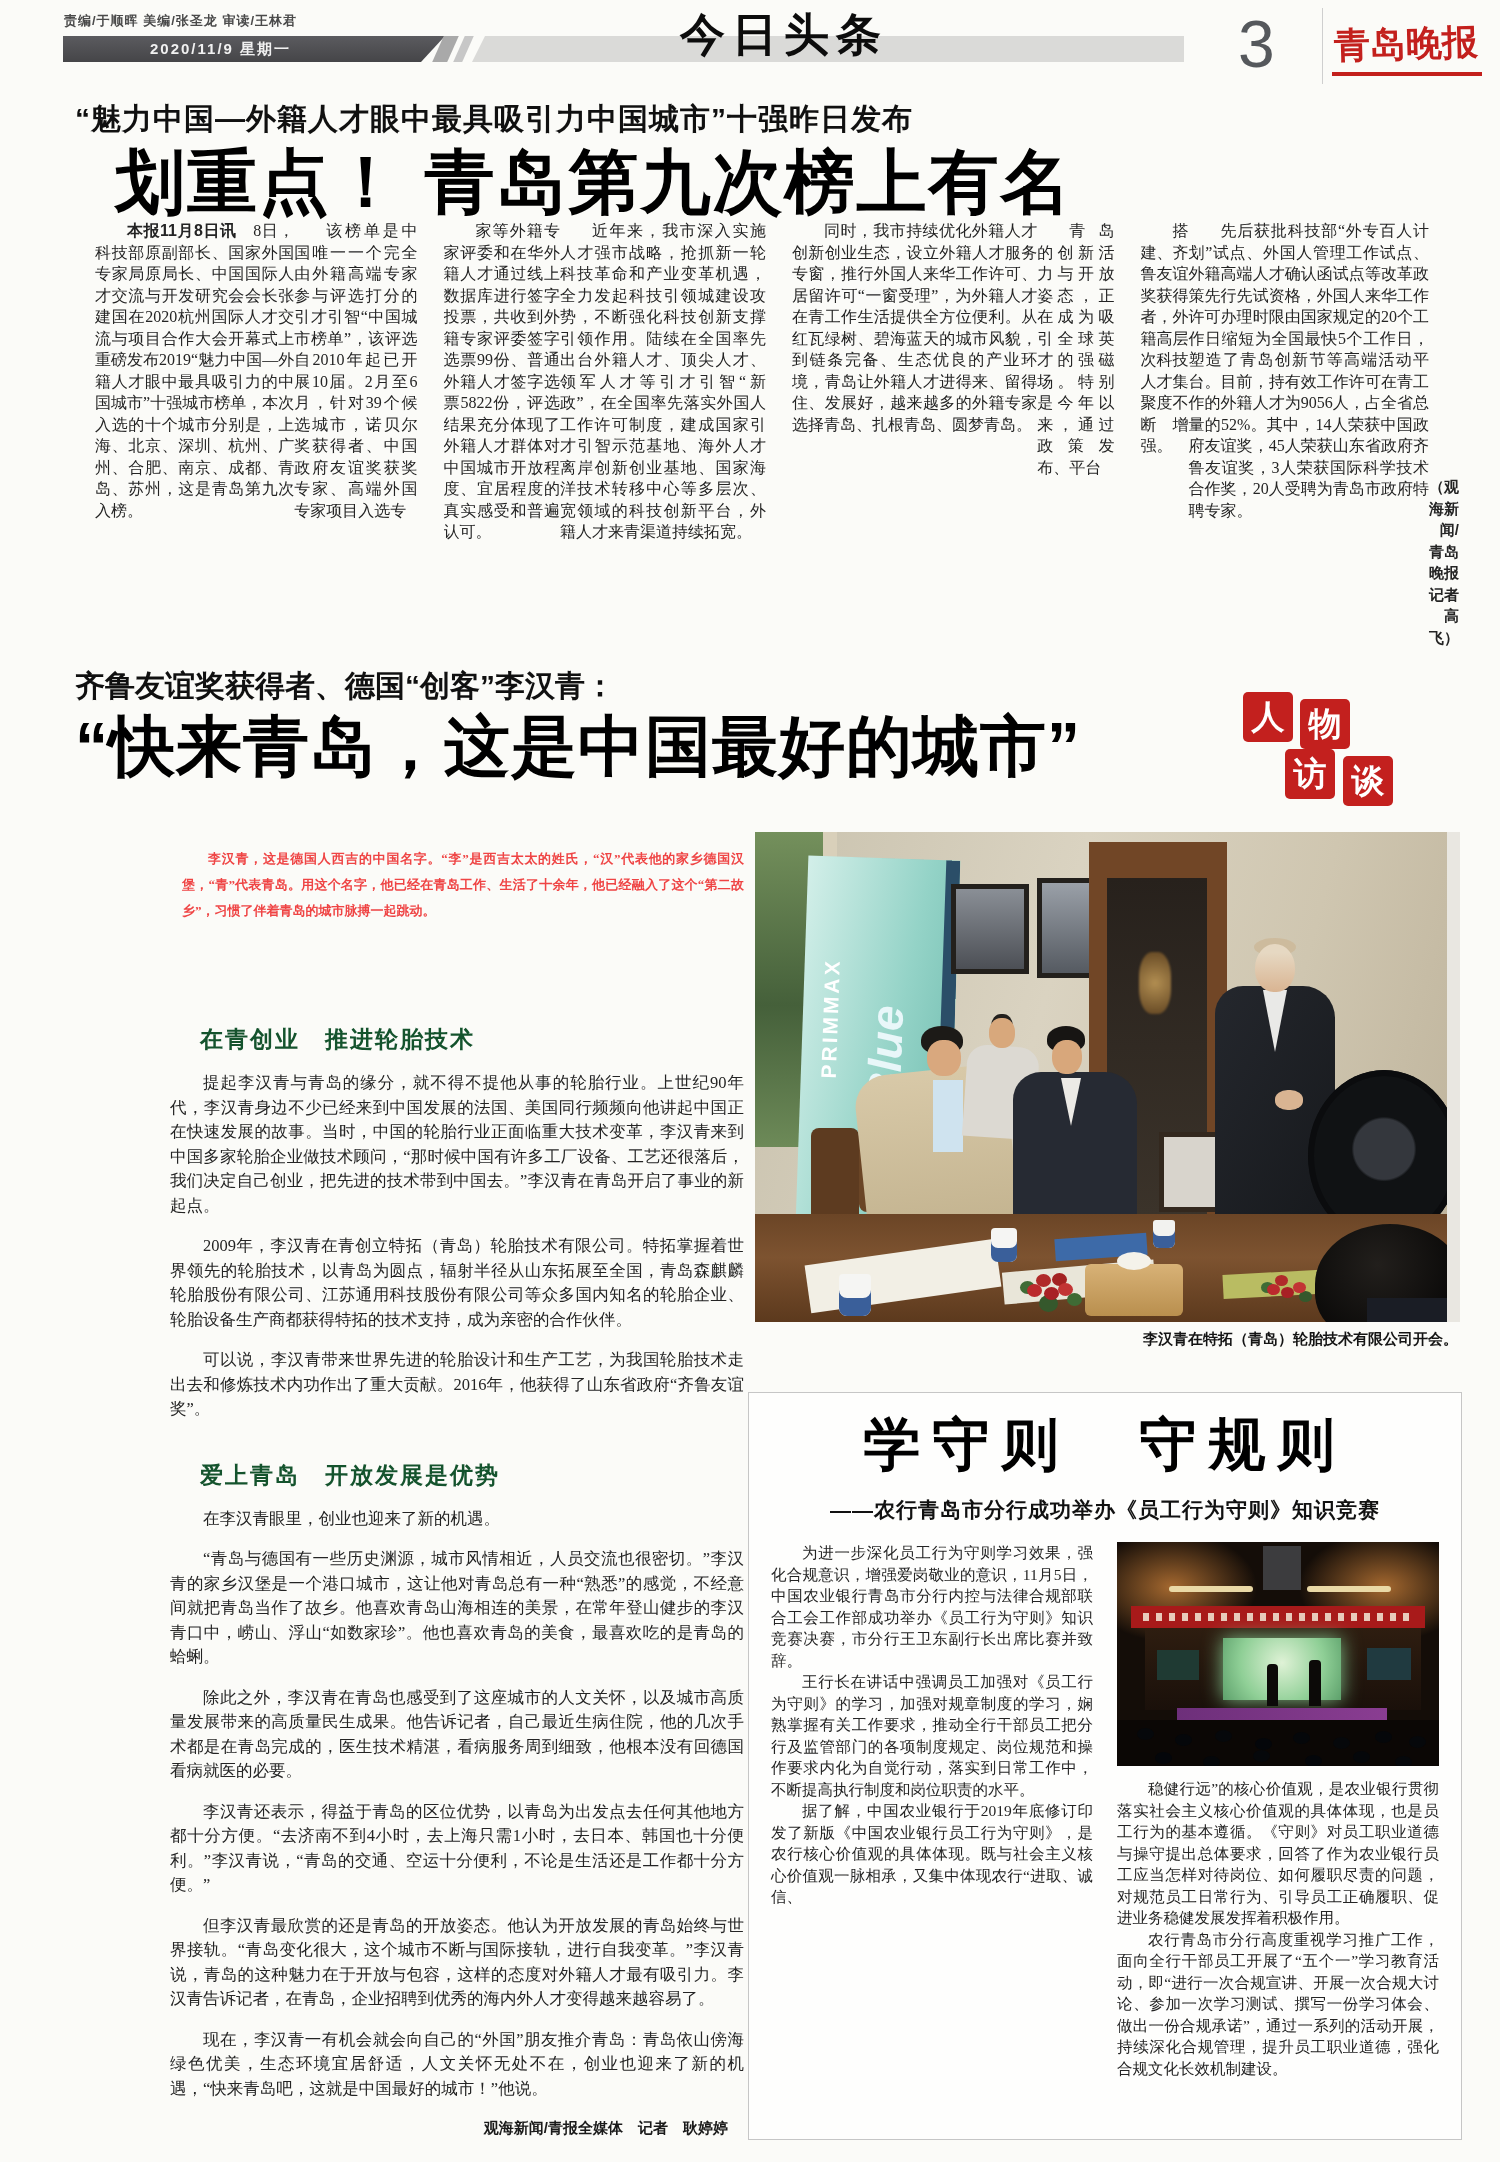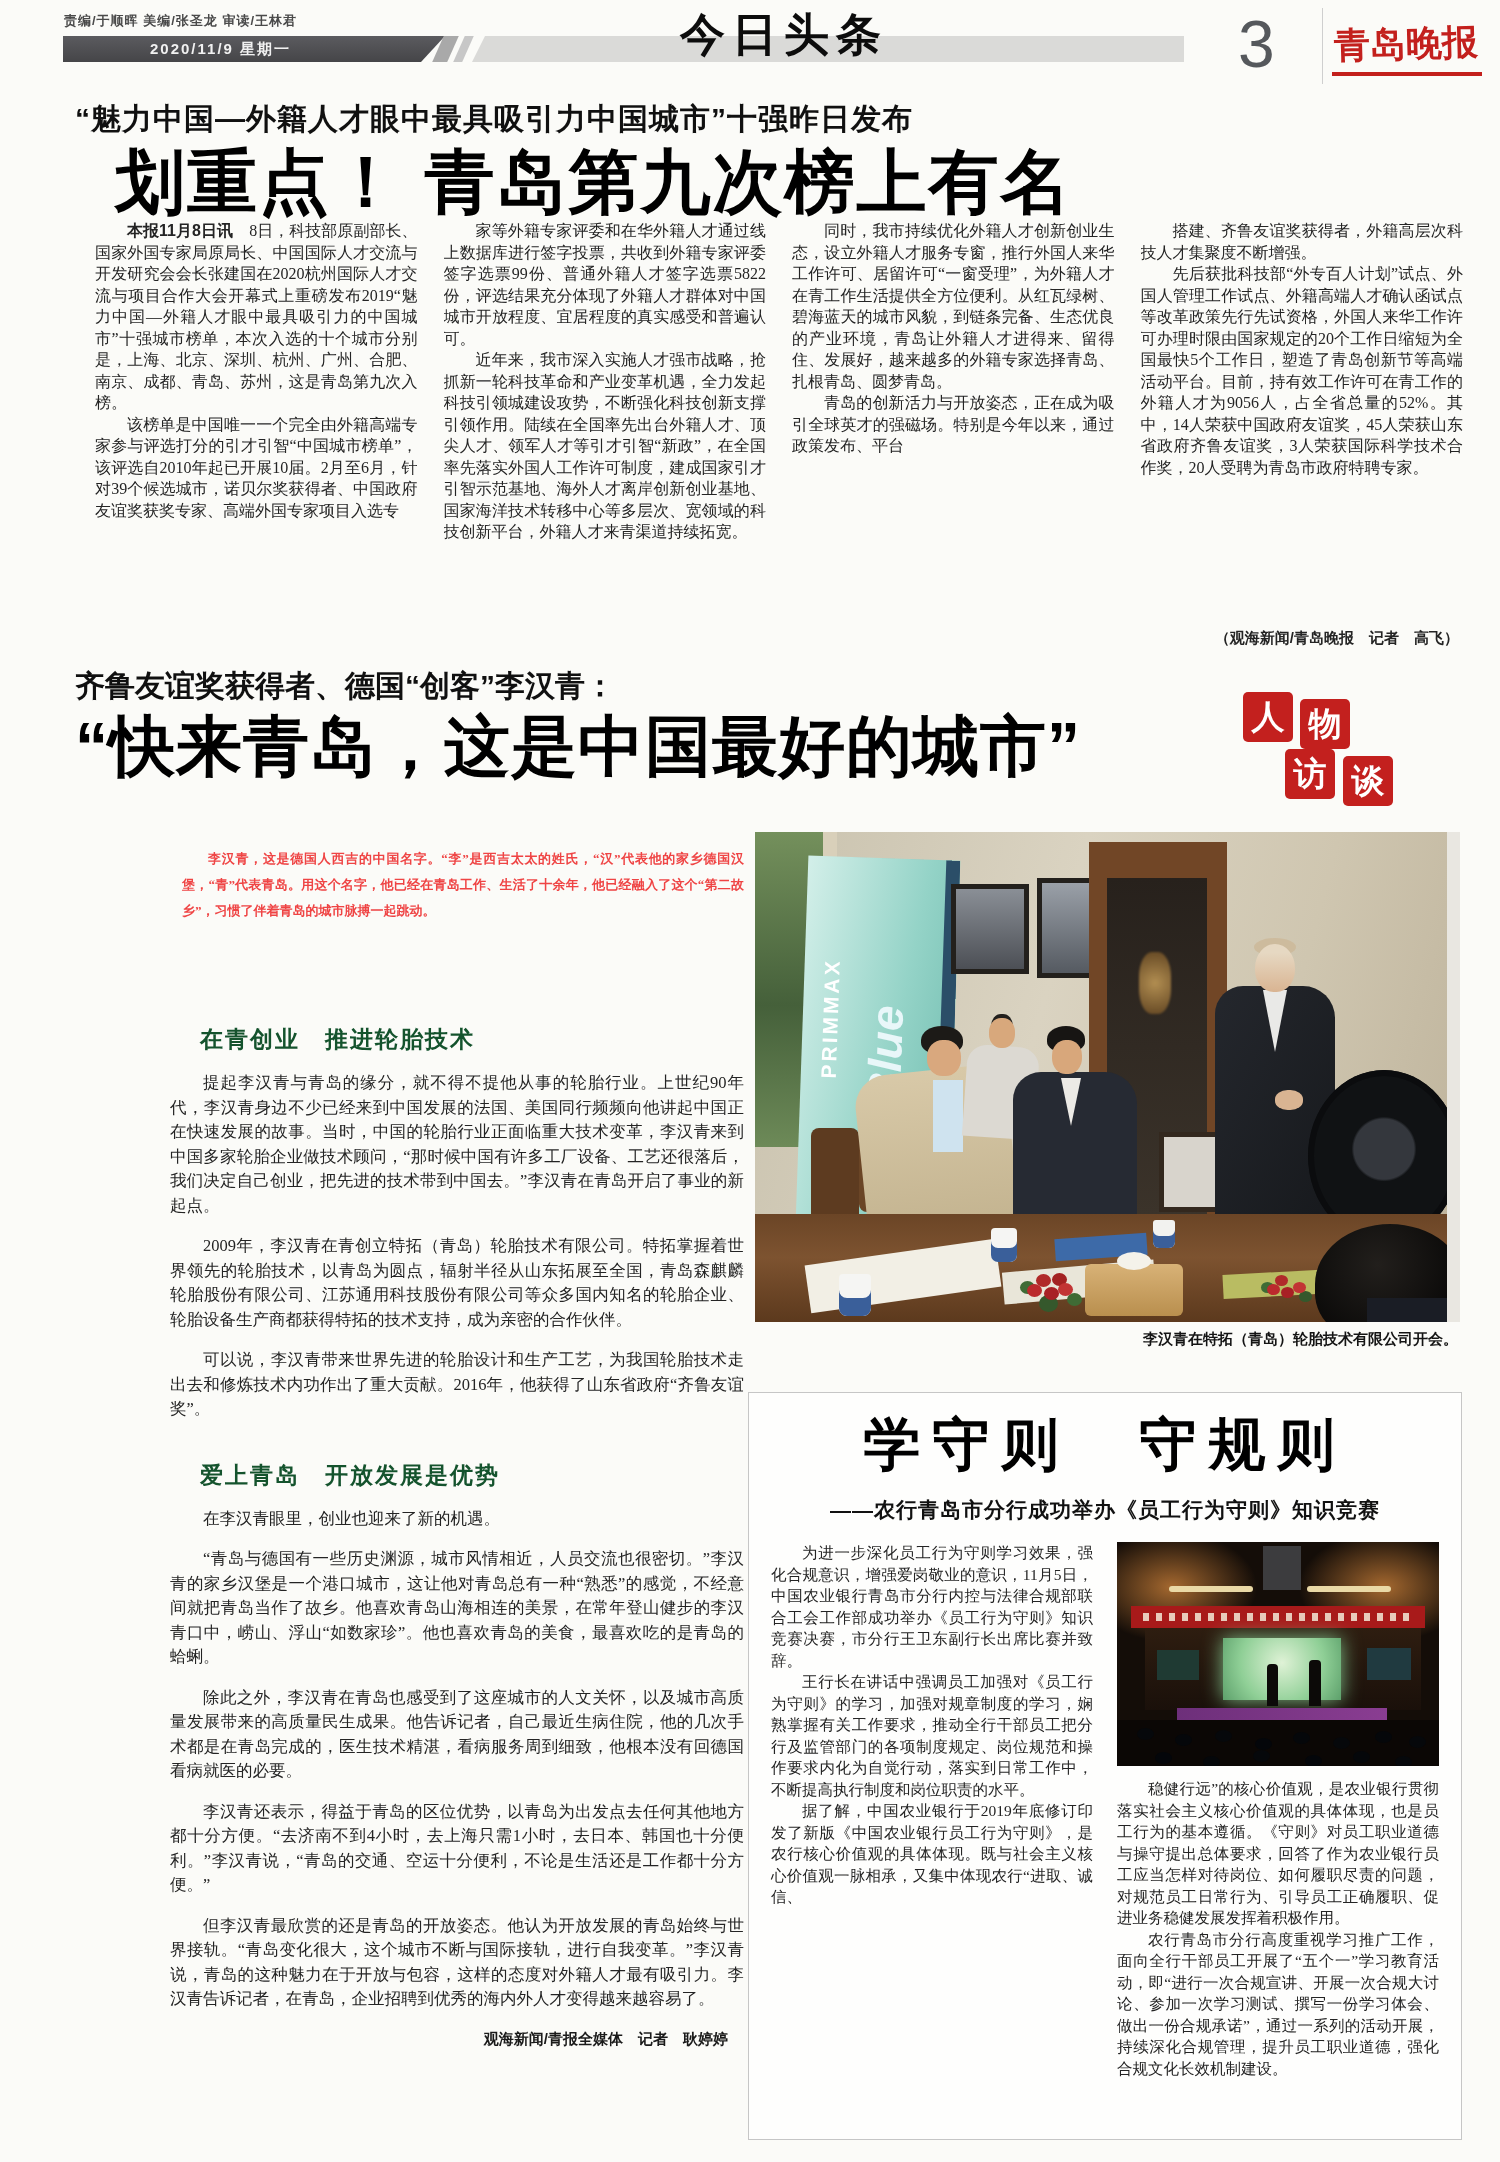--- a/index.html
+++ b/index.html
@@ -26,21 +26,21 @@
   #masthead{left:1334px;top:20px;font-size:36px;font-weight:900;color:#c3201d;
     font-family:"Liberation Serif","DejaVu Serif",serif;transform:rotate(-1.5deg);}
   #masthead-rule{left:1332px;top:72px;width:150px;height:4px;background:#c3201d;}
 
   
   #a1-kicker{left:75px;top:99px;font-size:30px;font-weight:700;letter-spacing:1px;color:#101010;}
   #a1-headline{left:75px;top:136px;font-size:70px;font-weight:900;letter-spacing:2px;color:#000;margin-left:40px;}
   #a1-cols{left:95px;top:220px;width:1368px;height:428px;display:flex;gap:26px;}
   .a1col{flex:1;min-width:0;font-family:"Liberation Serif","DejaVu Serif",serif;
     font-size:16px;line-height:21.5px;text-align:justify;color:#242424;
-    display:flex;flex-direction:column;overflow:hidden;}
+    display:flex;flex-direction:row;overflow:hidden;}
   .a1col p{margin:0;text-indent:2em;}
   .lede{font-weight:bold;font-family:"Liberation Sans","DejaVu Sans",sans-serif;}
   #a1-byline{margin-top:auto;text-align:right;font-weight:bold;font-size:15px;
     font-family:"Liberation Sans","DejaVu Sans",sans-serif;padding-right:4px;}
 
   
   #a2-kicker{left:75px;top:666px;font-size:30px;font-weight:700;color:#101010;}
   #a2-headline{left:75px;top:702px;font-size:66px;font-weight:900;letter-spacing:1px;color:#000;}
   #a2-badge{left:1243px;top:686px;width:160px;height:125px;}
   .badge-tile{position:absolute;width:50px;height:50px;background:#c3201e;border-radius:5px;
@@ -288,20 +288,21 @@
     <p>2009年，李汉青在青创立特拓（青岛）轮胎技术有限公司。特拓掌握着世界领先的轮胎技术，以青岛为圆点，辐射半径从山东拓展至全国，青岛森麒麟轮胎股份有限公司、江苏通用科技股份有限公司等众多国内知名的轮胎企业、轮胎设备生产商都获得特拓的技术支持，成为亲密的合作伙伴。</p>
     <p>可以说，李汉青带来世界先进的轮胎设计和生产工艺，为我国轮胎技术走出去和修炼技术内功作出了重大贡献。2016年，他获得了山东省政府“齐鲁友谊奖”。</p>
   </div>
   <div class="sec-head" id="a2-sec2-head">爱上青岛　开放发展是优势</div>
   <div class="a2sec">
     <p>在李汉青眼里，创业也迎来了新的机遇。</p>
     <p>“青岛与德国有一些历史渊源，城市风情相近，人员交流也很密切。”李汉青的家乡汉堡是一个港口城市，这让他对青岛总有一种“熟悉”的感觉，不经意间就把青岛当作了故乡。他喜欢青岛山海相连的美景，在常年登山健步的李汉青口中，崂山、浮山“如数家珍”。他也喜欢青岛的美食，最喜欢吃的是青岛的蛤蜊。</p>
     <p>除此之外，李汉青在青岛也感受到了这座城市的人文关怀，以及城市高质量发展带来的高质量民生成果。他告诉记者，自己最近生病住院，他的几次手术都是在青岛完成的，医生技术精湛，看病服务周到细致，他根本没有回德国看病就医的必要。</p>
     <p>李汉青还表示，得益于青岛的区位优势，以青岛为出发点去任何其他地方都十分方便。“去济南不到4小时，去上海只需1小时，去日本、韩国也十分便利。”李汉青说，“青岛的交通、空运十分便利，不论是生活还是工作都十分方便。”</p>
     <p>但李汉青最欣赏的还是青岛的开放姿态。他认为开放发展的青岛始终与世界接轨。“青岛变化很大，这个城市不断与国际接轨，进行自我变革。”李汉青说，青岛的这种魅力在于开放与包容，这样的态度对外籍人才最有吸引力。李汉青告诉记者，在青岛，企业招聘到优秀的海内外人才变得越来越容易了。</p>
+    <p>现在，李汉青一有机会就会向自己的“外国”朋友推介青岛：青岛依山傍海绿色优美，生态环境宜居舒适，人文关怀无处不在，创业也迎来了新的机遇，“快来青岛吧，这就是中国最好的城市！”他说。</p>
   </div>
   <div id="a2-byline">观海新闻/青报全媒体　记者　耿婷婷</div>
 </div>
 
 <div class="abs" id="a3-box">
   <div id="a3-headline">学守则　守规则</div>
   <div id="a3-subtitle">——农行青岛市分行成功举办《员工行为守则》知识竞赛</div>
   <div id="a3-cols">
     <div class="a3col">
       <p>为进一步深化员工行为守则学习效果，强化合规意识，增强爱岗敬业的意识，11月5日，中国农业银行青岛市分行内控与法律合规部联合工会工作部成功举办《员工行为守则》知识竞赛决赛，市分行王卫东副行长出席比赛并致辞。</p>

